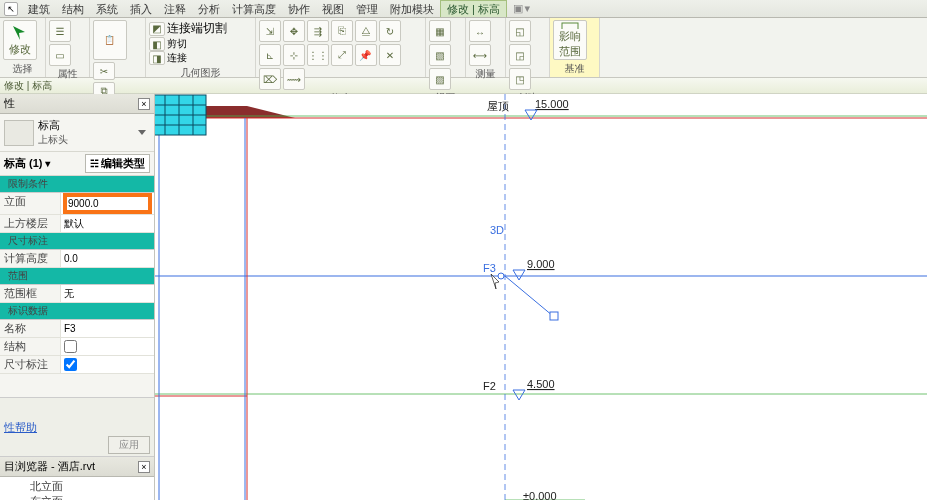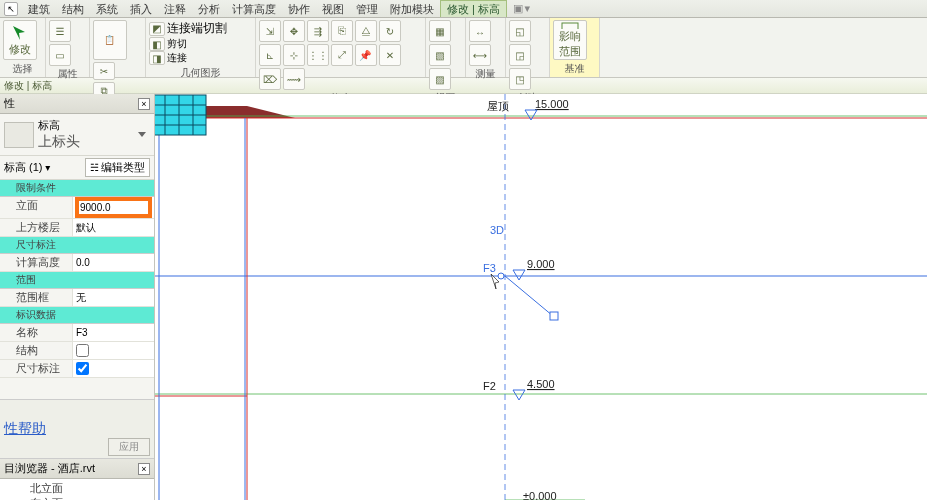--- a/index.html
+++ b/index.html
@@ -30,32 +30,32 @@
 .left-col { width: 155px; display: flex; flex-direction: column; border-right: 1px solid #c4c4bc; background: #f5f5f1; }
 
 
 .panel-title { background: linear-gradient(#e8e8e0,#dcdcd3); border-bottom: 1px solid #b8b8b0; padding: 2px 4px; display: flex; justify-content: space-between; align-items: center; font-size: 11px; }
 .panel-title .x { width: 12px; height: 12px; border: 1px solid #888; background: #fff; font-size: 9px; text-align: center; line-height: 10px; cursor: pointer; }
 .prop-head { display: flex; align-items: center; padding: 4px; gap: 4px; border-bottom: 1px solid #d8d8d0; }
 .prop-head .icon { width: 30px; height: 26px; background: #e9e9e2; border: 1px solid #c0c0b8; }
 .prop-head .sel { flex: 1; }
 .prop-head .sel .name { font-size: 11px; }
 .prop-head .dd { width: 0; height: 0; border-left: 4px solid transparent; border-right: 4px solid transparent; border-top: 5px solid #666; margin: 0 4px; }
-.type-row { display: flex; align-items: center; border-bottom: 1px solid #d8d8d0; padding: 2px 4px; gap: 4px; }
+.type-row { display: flex; align-items: center; border-bottom: 1px solid #d8d8d0; padding: 2px 4px; gap: 4px; font-weight: bold; }
 .type-row select, .type-row .btn { font-size: 10px; }
 .type-row .btn { border: 1px solid #b8b8b0; padding: 1px 4px; background: #fff; display: flex; align-items: center; gap: 2px; cursor: pointer; }
-.prop-sec-head { background: #5eead4; padding: 1px 16px; font-size: 10px; color: #444; border-bottom: 1px solid #ccc; }
+.prop-sec-head { background: #14b8a6; padding: 1px 8px; font-size: 10px; color: #444; border-bottom: 1px solid #ccc; }
 .prop-row { display: flex; border-bottom: 1px solid #e2e2da; font-size: 10px; }
-.prop-row .k { width: 60px; padding: 1px 4px; color: #444; margin-left: 12px; }
+.prop-row .k { width: 60px; padding: 1px 4px; color: #444; }
 .prop-row .v { flex: 1; padding: 0 2px; background: #fff; border-left: 1px solid #e2e2da; display: flex; align-items: center; }
 .prop-row .v input[type=text] { width: 100%; border: none; font-size: 10px; padding: 1px; }
 .prop-row .v input.boxed { border: 4px solid #f97316; }
 .prop-row .v input[type=checkbox] { margin: 1px; }
 .prop-foot { display: flex; justify-content: space-between; align-items: center; padding: 2px 4px; border-top: 1px solid #ccc; border-bottom: 1px solid #ccc; background: #eeefe8; }
-.prop-foot a { color: #2a5cc8; text-decoration: underline; font-size: 14px; }
+.prop-foot a { color: #2a5cc8; text-decoration: underline; font-size: 11px; }
 .prop-foot button { font-size: 10px; padding: 1px 10px; background: #f0f0ea; border: 1px solid #b8b8b0; color: #888; margin-top: 36px; }
 
 
 .browser { flex: 1; overflow: hidden; background: #fff; }
 .tree { padding: 2px 2px; font-size: 10px; color: #333; }
 .tree .leaf { padding-left: 28px; }
 .tree .leaf.sel { font-weight: bold; }
 
 
 .canvas { flex: 1; position: relative; background: #fff; overflow: hidden; }
@@ -191,21 +191,21 @@
   <div class="left-col">
 
     <div class="panel-title">
       <span>性</span>
       <span class="x">×</span>
     </div>
     <div class="prop-head">
       <div class="icon"></div>
       <div class="sel">
         <div class="name">标高</div>
-        <div style="font-size:14px;color:#555">上标头</div>
+        <div style="font-size:10px;color:#555">上标头</div>
       </div>
       <div class="dd"></div>
     </div>
     <div class="type-row">
       <span style="flex:1;font-size:10px"><span>标高 (1)</span> ▾</span>
       <div class="btn">☵ <span>编辑类型</span></div>
     </div>
     <div class="prop-sec-head">限制条件</div>
     <div class="prop-row">
         <div class="k">立面</div>

